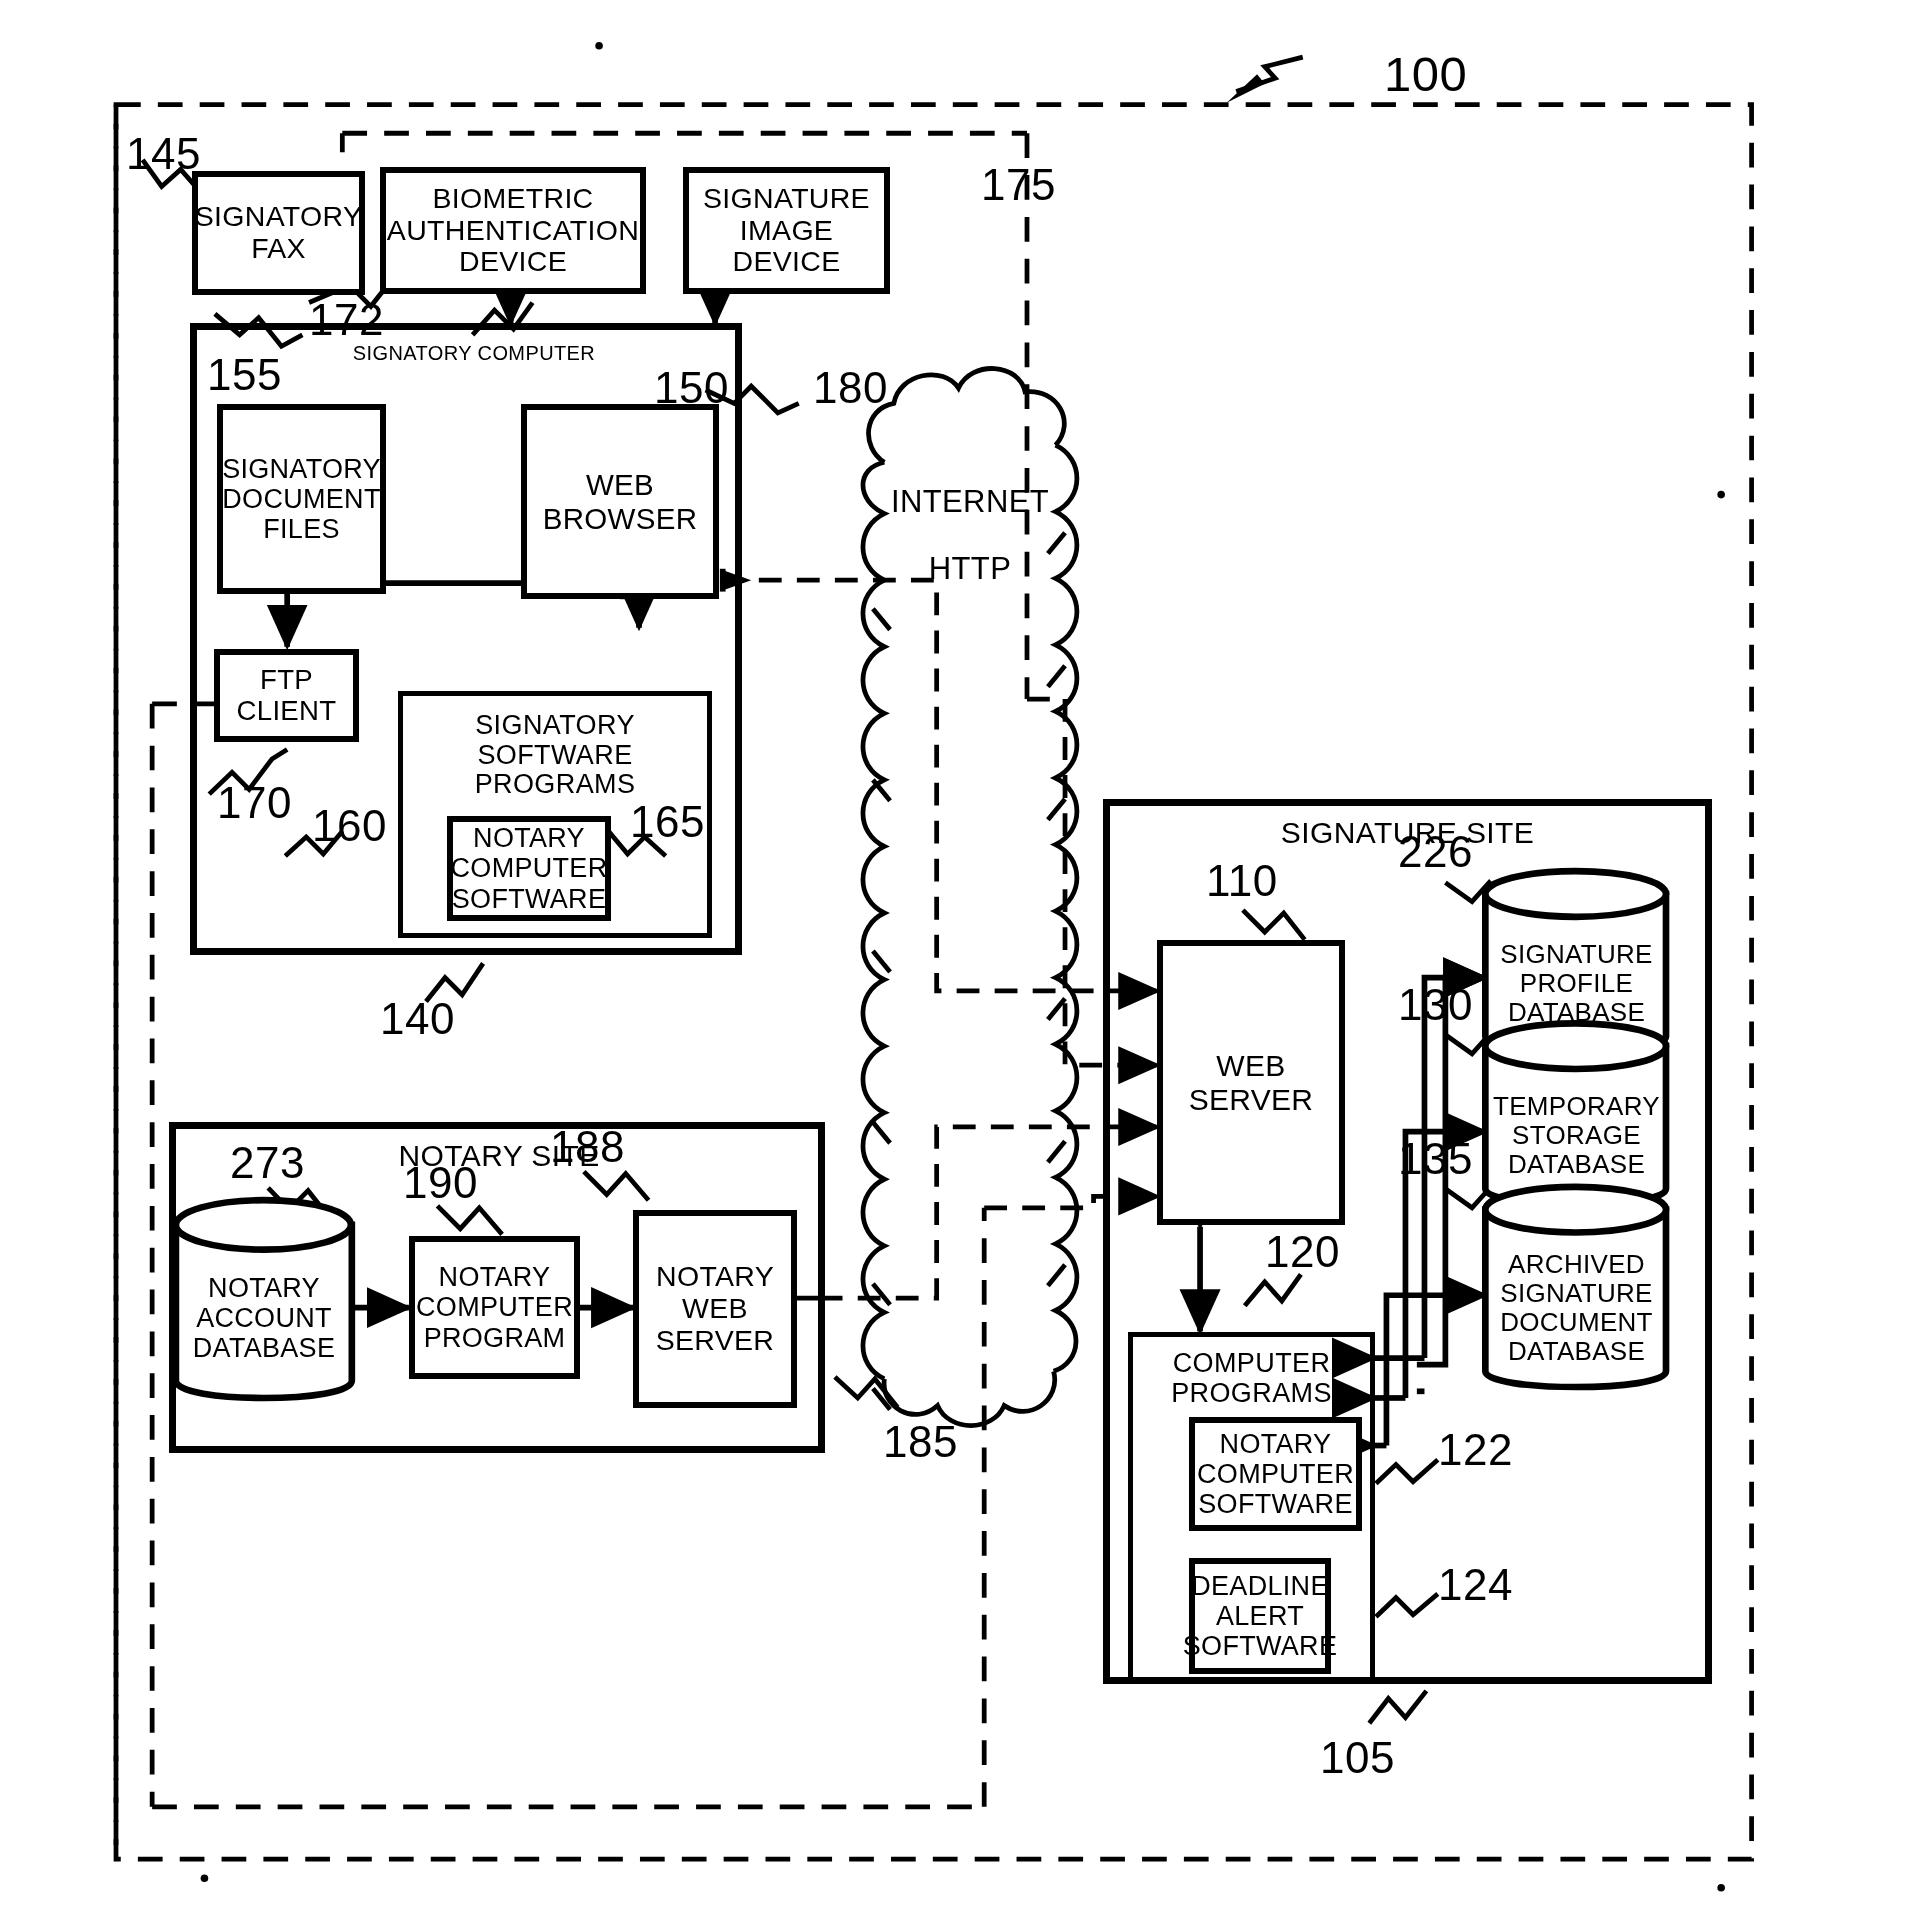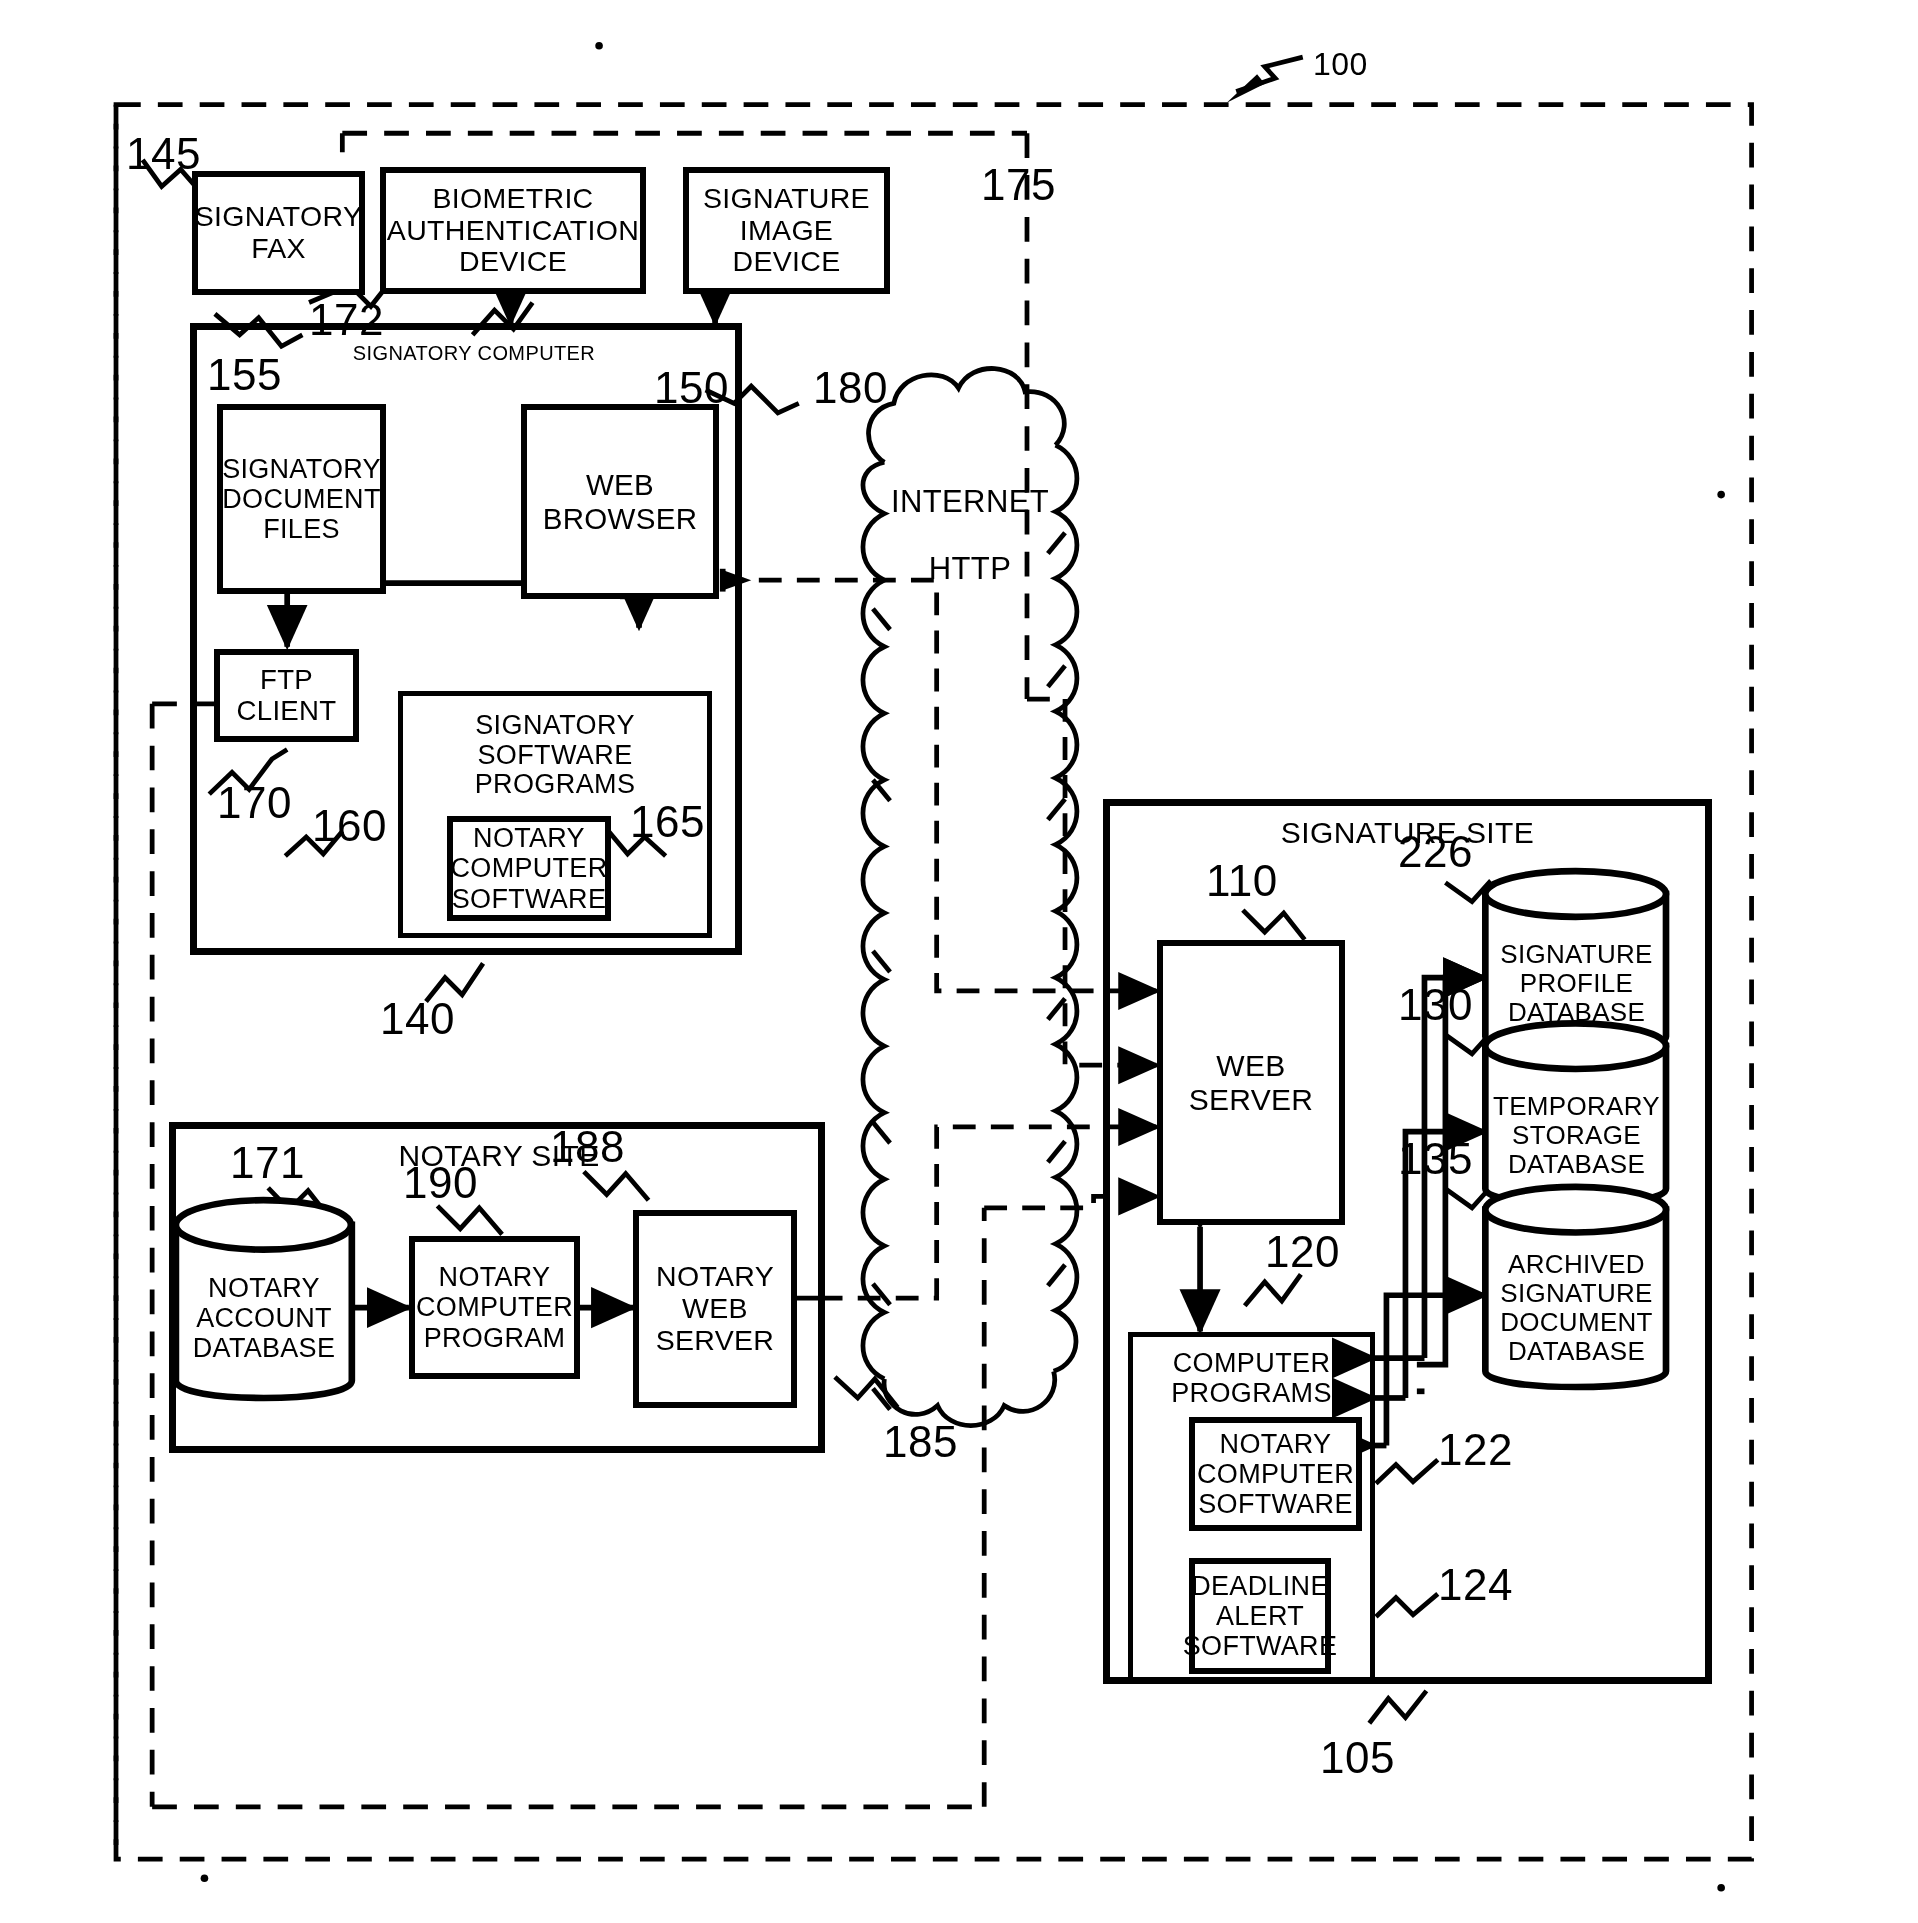--- a/index.html
+++ b/index.html
@@ -234,40 +234,40 @@
       <path d="M1562 1272 L1562 1442 C1562 1464, 1752 1464, 1752 1442 L1752 1272 Z"></path>
       <ellipse cx="1657" cy="1272" rx="95" ry="24"></ellipse>
     </g>
 
     <g stroke="#000" stroke-width="7" fill="#fff">
       <path d="M185 1288 L185 1452 C185 1476, 370 1476, 370 1452 L370 1288 Z"></path>
       <ellipse cx="277" cy="1288" rx="92" ry="26"></ellipse>
     </g>
   </svg>
 
-  <div class="ref" style="left:1313px;top:46px;font-size:32px;">100</div>
+  <div class="ref" style="left:1384px;top:46px;font-size:49px;">100</div>
   <div class="ref" style="left:126px;top:129px;font-size:44px;">145</div>
   <div class="ref" style="left:957px;top:160px;font-size:44px;margin-left:24px;">175</div>
   <div class="ref" style="left:309px;top:295px;font-size:44px;">172</div>
   <div class="ref" style="left:207px;top:350px;font-size:44px;">155</div>
   <div class="ref" style="left:654px;top:363px;font-size:44px;">150</div>
   <div class="ref" style="left:813px;top:363px;font-size:44px;">180</div>
   <div class="ref" style="left:217px;top:778px;font-size:44px;">170</div>
   <div class="ref" style="left:312px;top:801px;font-size:44px;">160</div>
   <div class="ref" style="left:630px;top:797px;font-size:44px;">165</div>
   <div class="ref" style="left:380px;top:994px;font-size:44px;">140</div>
   <div class="ref" style="left:1206px;top:856px;font-size:44px;">110</div>
   <div class="ref" style="left:1398px;top:827px;font-size:44px;">226</div>
   <div class="ref" style="left:1398px;top:980px;font-size:44px;">130</div>
   <div class="ref" style="left:1398px;top:1134px;font-size:44px;">135</div>
   <div class="ref" style="left:1265px;top:1227px;font-size:44px;">120</div>
   <div class="ref" style="left:1438px;top:1425px;font-size:44px;">122</div>
   <div class="ref" style="left:1438px;top:1560px;font-size:44px;">124</div>
   <div class="ref" style="left:1320px;top:1733px;font-size:44px;">105</div>
-  <div class="ref" style="left:230px;top:1138px;font-size:44px;">171</div>
+  <div class="ref" style="left:230px;top:1138px;font-size:44px;">273</div>
   <div class="ref" style="left:403px;top:1158px;font-size:44px;">190</div>
   <div class="ref" style="left:550px;top:1122px;font-size:44px;">188</div>
   <div class="ref" style="left:883px;top:1417px;font-size:44px;">185</div>
 
   <div class="node heavy" style="left:192px;top:171px;width:173px;height:124px;font-size:28.5px;white-space:pre-line;">SIGNATORY
 FAX</div>
 
   <div class="node heavy" style="left:380px;top:167px;width:266px;height:127px;font-size:28.5px;white-space:pre-line;">BIOMETRIC
 AUTHENTICATION
 DEVICE</div>

